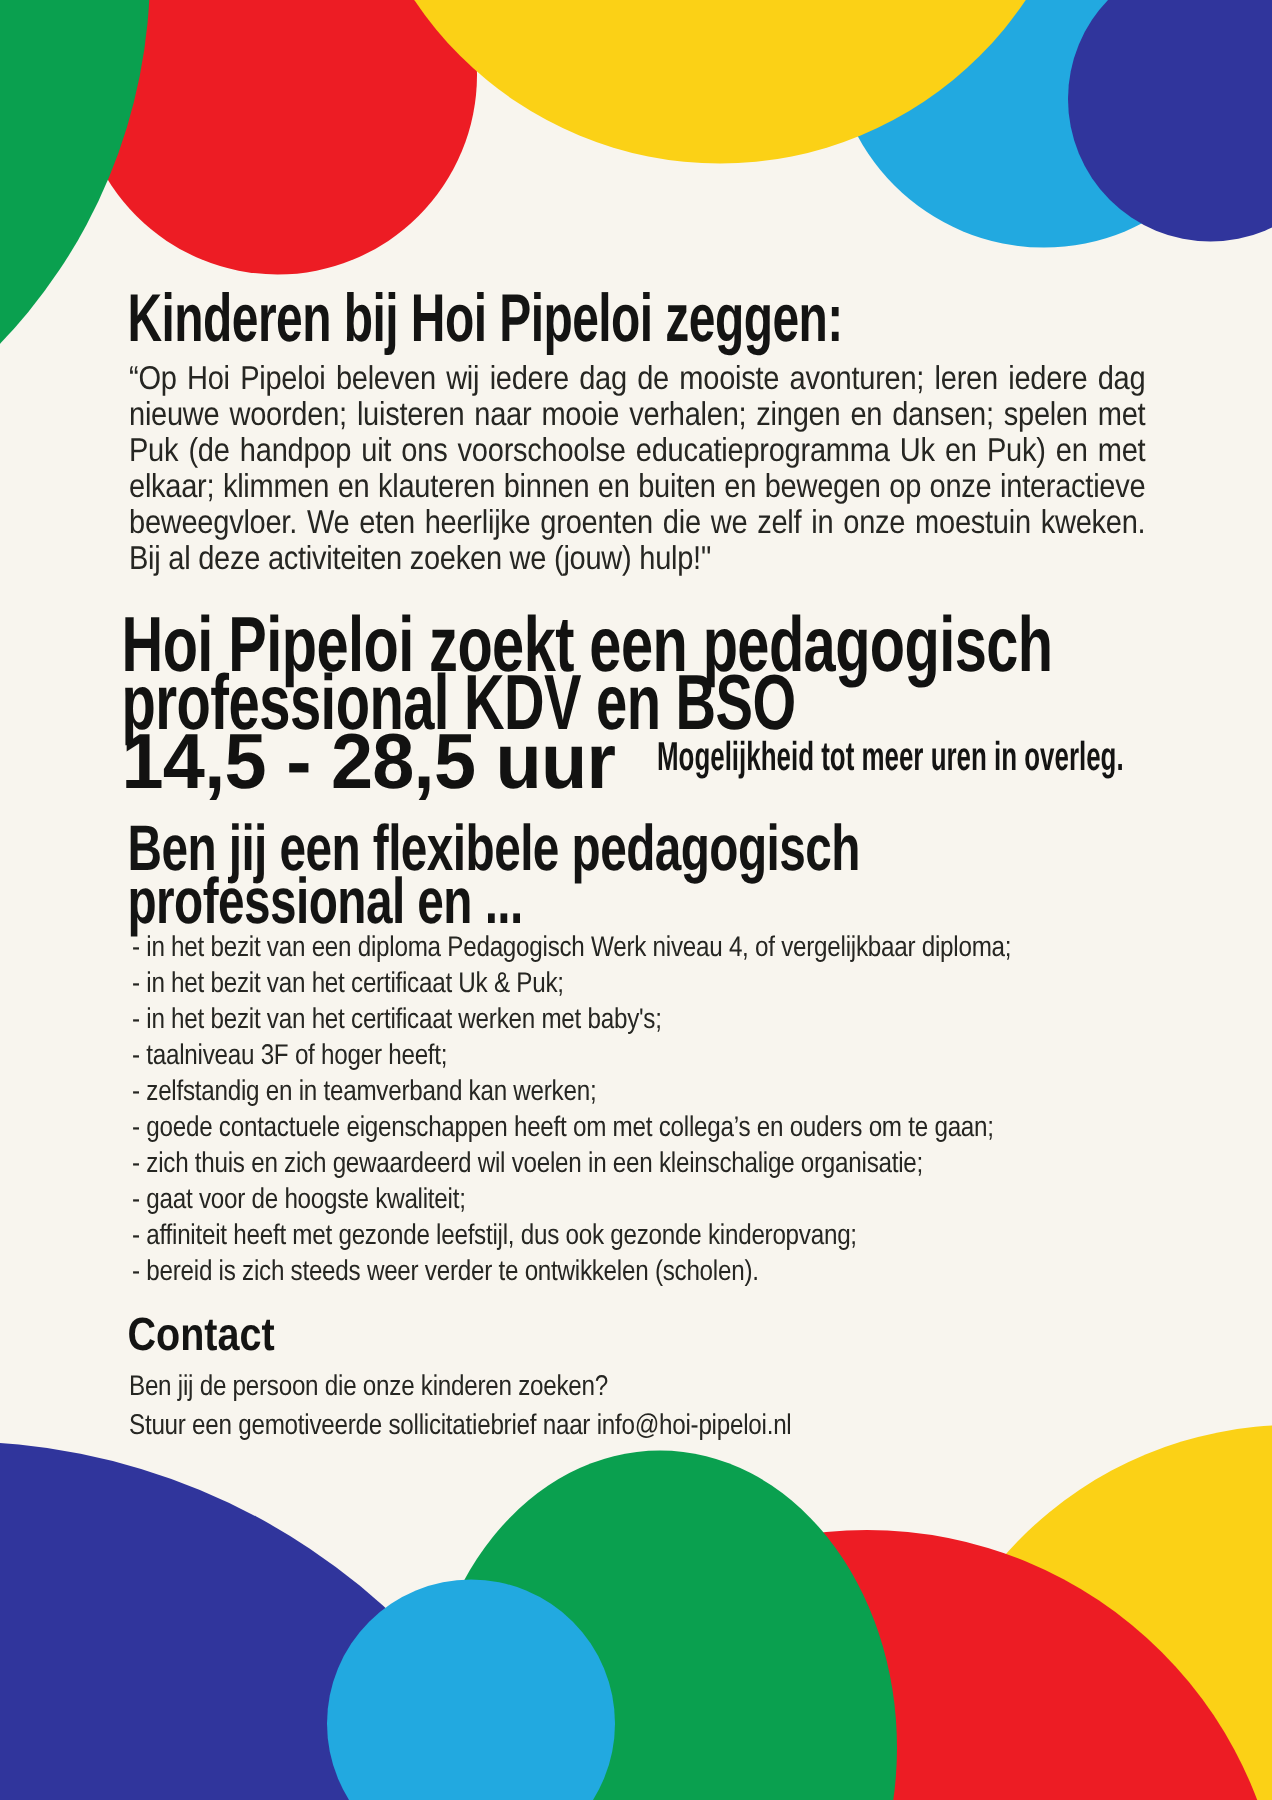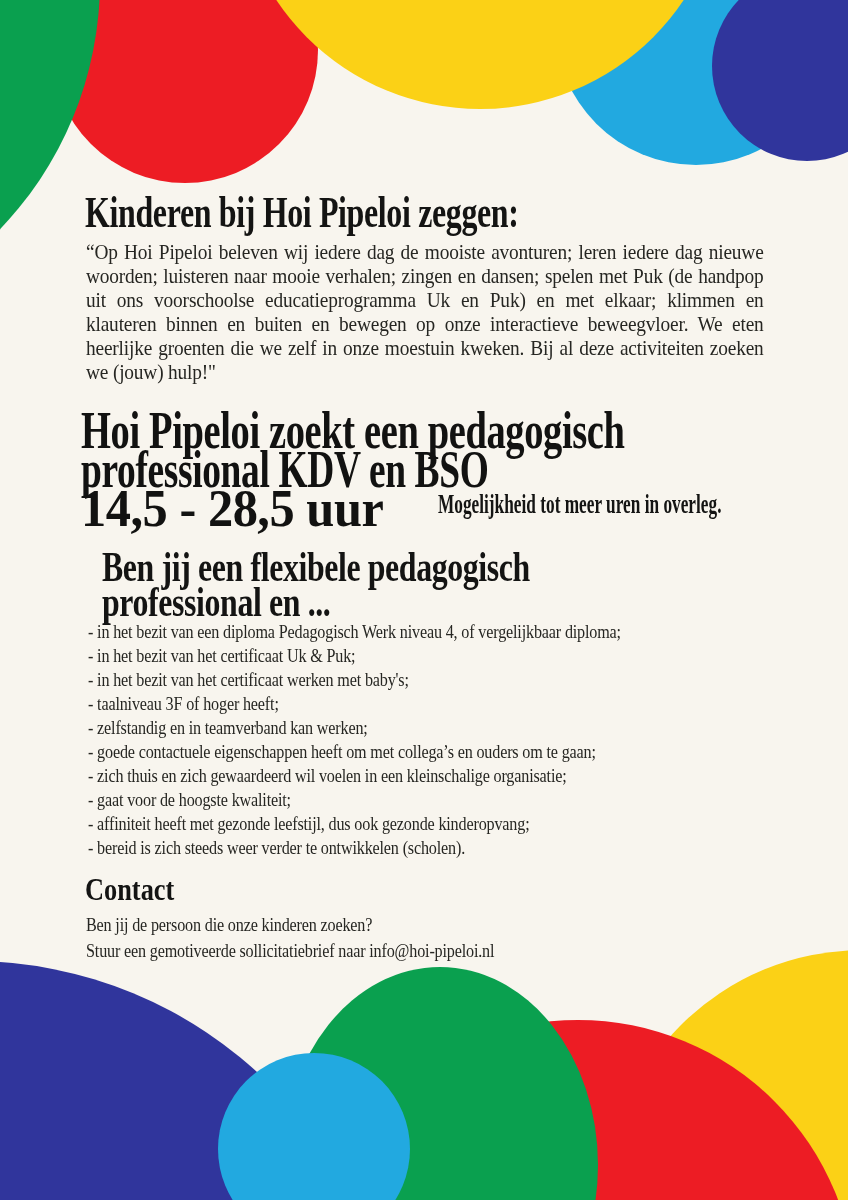--- a/index.html
+++ b/index.html
@@ -8,21 +8,21 @@
     position: relative;
     overflow: hidden;
     font-family: "Liberation Sans", sans-serif;
     background: #f8f5ee;
   }
   .circle {
     position: absolute;
     border-radius: 50%;
   }
   .z1 { z-index: 1; } .z2 { z-index: 2; } .z3 { z-index: 3; } .z4 { z-index: 4; }
-  .content { position: absolute; inset: 0; z-index: 10; color: #1c1a18; font-family: Liberation Serif, serif; }
+  .content { position: absolute; inset: 0; z-index: 10; color: #1c1a18; }
 
   .display {
     font-weight: 900;
     color: #141413;
     transform-origin: left top;
     white-space: nowrap;
   }
   .h1 {
     position: absolute; left: 85px; top: 189px;
     font-size: 45px; line-height: 46px;
@@ -40,21 +40,21 @@
   .title-line { font-size: 52px; line-height: 39px; font-weight: 900; color: #121211;
     transform-origin: left top; white-space: nowrap; letter-spacing: -0.5px; }
   .tl1 { transform: scaleX(0.74); }
   .tl2 { transform: scaleX(0.72); }
   .tl3 { transform: scaleX(0.97); }
   .hours-note {
     position: absolute; left: 438px; top: 489px;
     font-size: 27px; line-height: 30px; font-weight: 900; color: #141413;
     transform: scaleX(0.64); transform-origin: left top; white-space: nowrap;
   }
-  .h3-block { position: absolute; left: 102px; top: 549px; }
+  .h3-block { position: absolute; left: 85px; top: 549px; }
   .h3-line { font-size: 43px; line-height: 35px; font-weight: 900; color: #141413;
     transform: scaleX(0.74); transform-origin: left top; white-space: nowrap; letter-spacing: -0.5px; }
   .req-list {
     position: absolute; left: 88px; top: 620px;
     list-style: none;
     font-size: 19px; line-height: 24px; letter-spacing: -0.2px;
     transform: scaleX(0.85); transform-origin: left top;
     color: #262622;
   }
   .req-list li { white-space: nowrap; }

